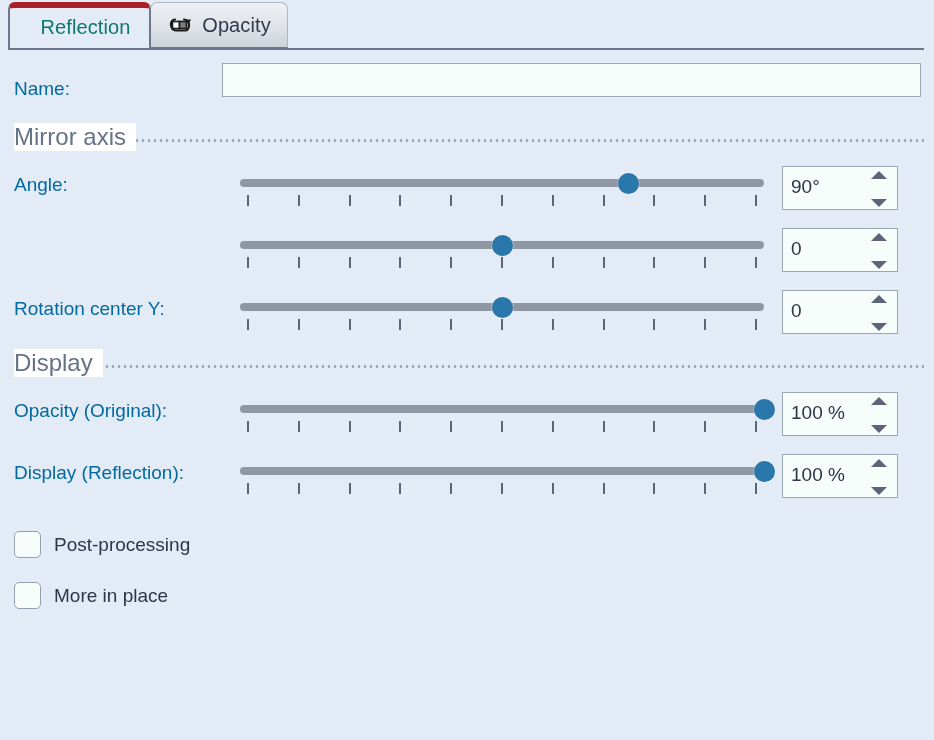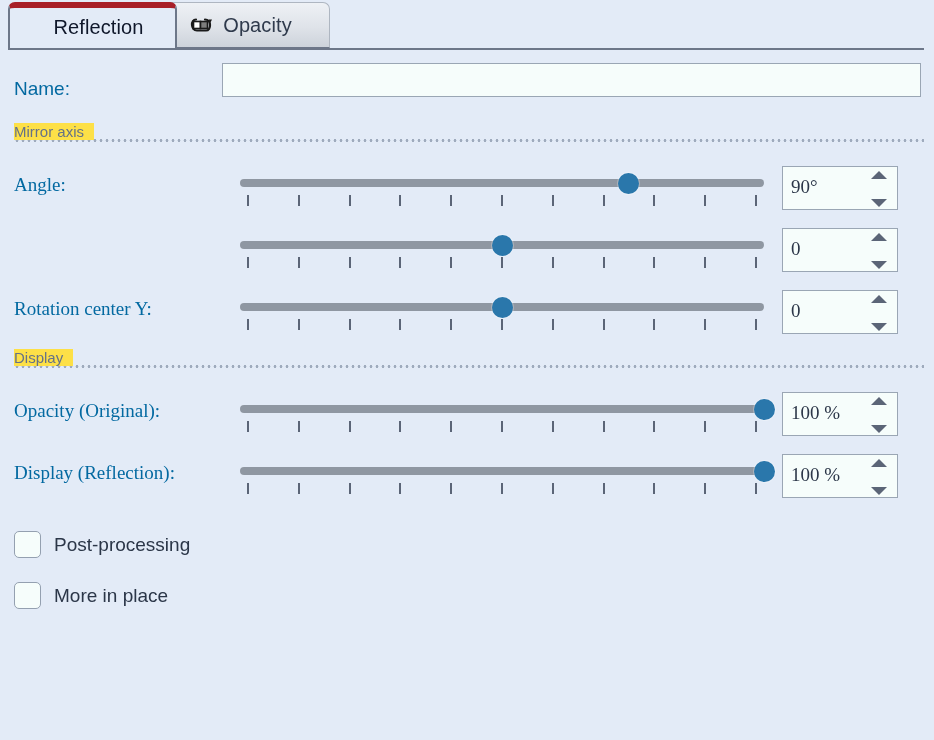--- a/index.html
+++ b/index.html
@@ -40,33 +40,33 @@
     align-items: center;
     justify-content: center;
     gap: 9px;
     font-size: 20px;
     border-top-left-radius: 7px;
     border-top-right-radius: 7px;
     letter-spacing: 0.1px;
   }
   .tab-active {
     left: 8px;
-    width: 169px;
+    width: 143px;
     background: #e3ebf7;
     border: 2px solid #6d7789;
     border-bottom: none;
     border-top: 6px solid #a81f27;
     z-index: 3;
-    color: #0f172a;
+    color: #0f766e;
     padding-bottom: 2px;
     padding-left: 12px;
   }
   .tab-inactive {
     left: 150px;
-    width: 180px;
+    width: 138px;
     background: linear-gradient(to bottom, #eef1f5 0%, #dfe3e9 55%, #cdd3db 100%);
     border: 1px solid #aeb6c1;
     border-bottom: 1px solid #6d7789;
     z-index: 2;
     color: #2f3a4c;
   }
   .tab-icon {
     display: inline-flex;
     width: 26px;
     height: 24px;
@@ -119,42 +119,41 @@
   
   .section {
     position: relative;
     height: 34px;
     margin-top: 6px;
   }
   .section-title {
     position: absolute;
     left: 14px;
     top: 0;
-    font-size: 15px;
+    font-size: 24px;
     color: #667287;
-    background: #fde047;
+    background: #ffffff;
     padding-right: 10px;
     z-index: 2;
   }
   .section-dots {
     position: absolute;
     left: 14px;
     right: 10px;
     top: 16px;
     height: 3px;
     background-image: radial-gradient(circle, #9fabbd 0 1.3px, transparent 1.6px);
     background-size: 6px 3px;
     background-repeat: repeat-x;
   }
 
   
   .slider-row {
     position: relative;
     height: 62px;
-    font-family: Liberation Serif, serif;
   }
   .slider-label {
     position: absolute;
     left: 14px;
     top: 17px;
   }
   .slider-wrap {
     position: absolute;
     left: 240px;
     top: 0;

